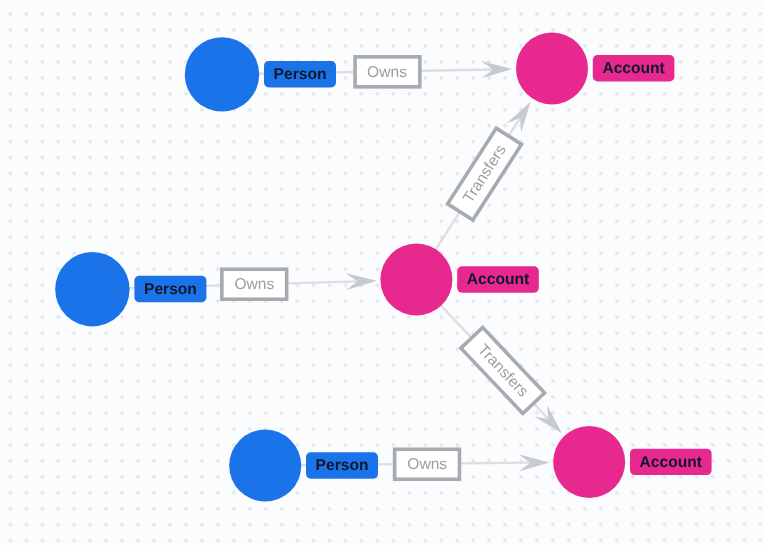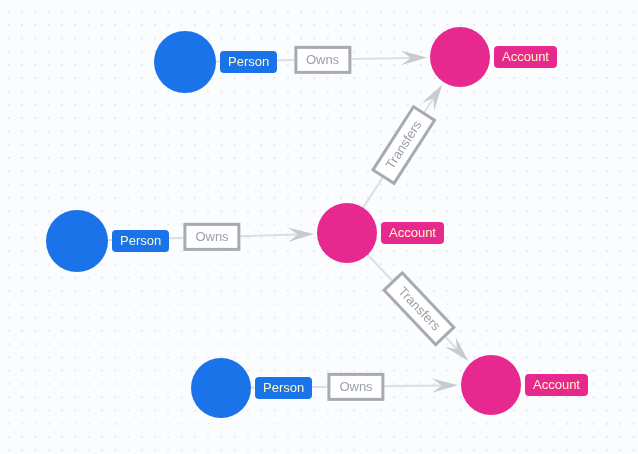--- a/index.html
+++ b/index.html
@@ -25,23 +25,23 @@
   }
   .node-circle {
     position: absolute;
     border-radius: 50%;
     z-index: 2;
     cursor: pointer;
   }
   .node-label {
     position: absolute;
     transform: translateY(-50%);
-    color: #fef9c3;
+    color: #0f172a;
     font-size: 13px;
-    font-weight: 400;
+    font-weight: 700;
     line-height: 1.25;
     padding: 3px 8px;
     border-radius: 4px;
     white-space: nowrap;
     z-index: 3;
     cursor: pointer;
   }
   .edge-label {
     position: absolute;
     background: #ffffff;

